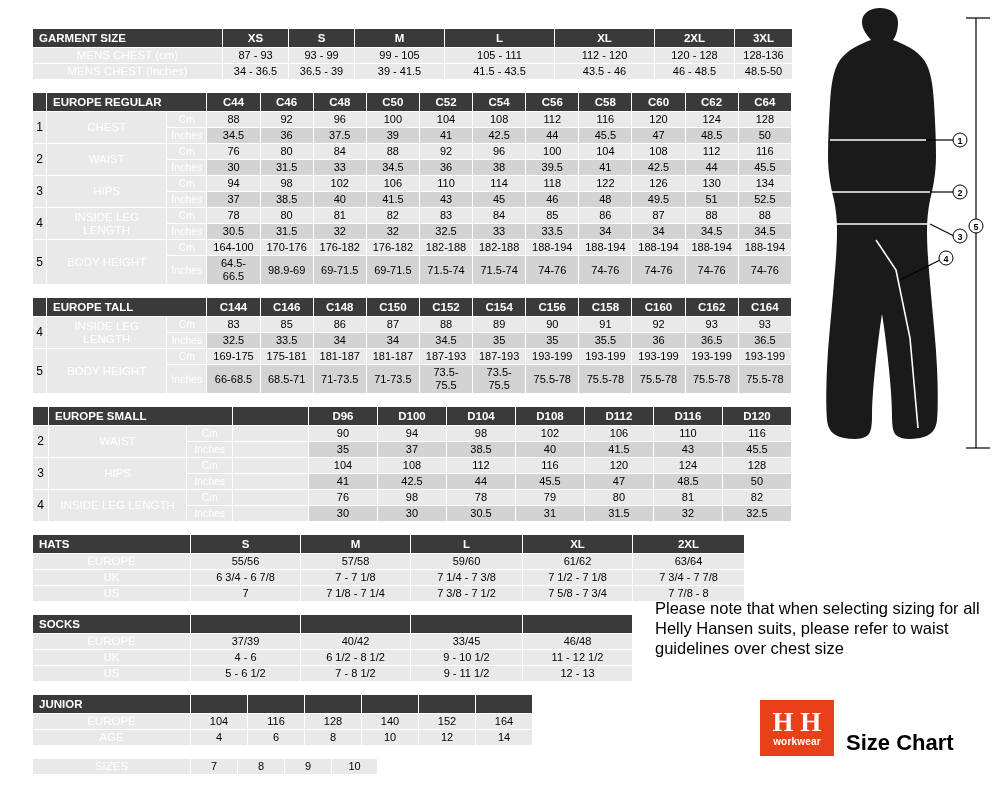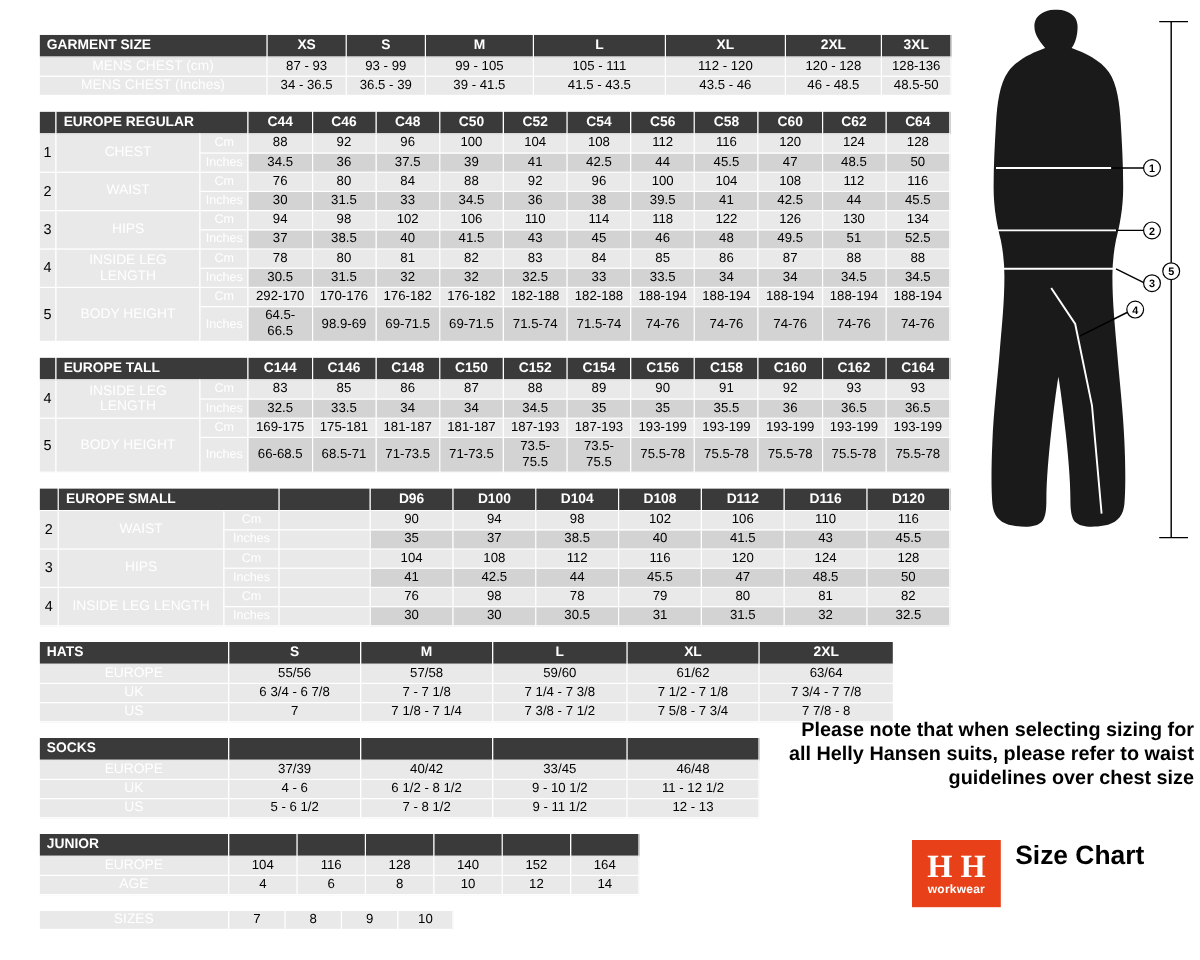--- a/index.html
+++ b/index.html
@@ -82,30 +82,30 @@
   }
   .figure {
     position: absolute;
     left: 800px; top: 8px;
     width: 200px; height: 470px;
   }
   .note {
     position: absolute;
     left: 655px; top: 598px;
     width: 340px;
-    text-align: right;
-    font-weight: bold;
+    text-align: left;
+    font-weight: normal;
     font-size: 16.5px;
     line-height: 20px;
   }
   .logo-wrap {
     position: absolute;
     left: 760px; top: 700px;
     display: flex;
-    align-items: flex-start;
+    align-items: flex-end;
     gap: 12px;
   }
   .hh-logo {
     width: 74px; height: 56px;
     background: #e8411a;
     position: relative;
     color: #fff;
     display: flex;
     flex-direction: column;
     align-items: center;
@@ -345,21 +345,21 @@
         <td class="val dark">34</td>
         <td class="val dark">34</td>
         <td class="val dark">34.5</td>
         <td class="val dark">34.5</td>
       </tr>
 
       <tr>
         <td class="num-lead" rowspan="2">5</td>
         <td class="rowlbl" rowspan="2">BODY HEIGHT</td>
         <td class="unit">Cm</td>
-        <td class="val">292-170</td>
+        <td class="val">164-100</td>
         <td class="val">170-176</td>
         <td class="val">176-182</td>
         <td class="val">176-182</td>
         <td class="val">182-188</td>
         <td class="val">182-188</td>
         <td class="val">188-194</td>
         <td class="val">188-194</td>
         <td class="val">188-194</td>
         <td class="val">188-194</td>
         <td class="val">188-194</td>

